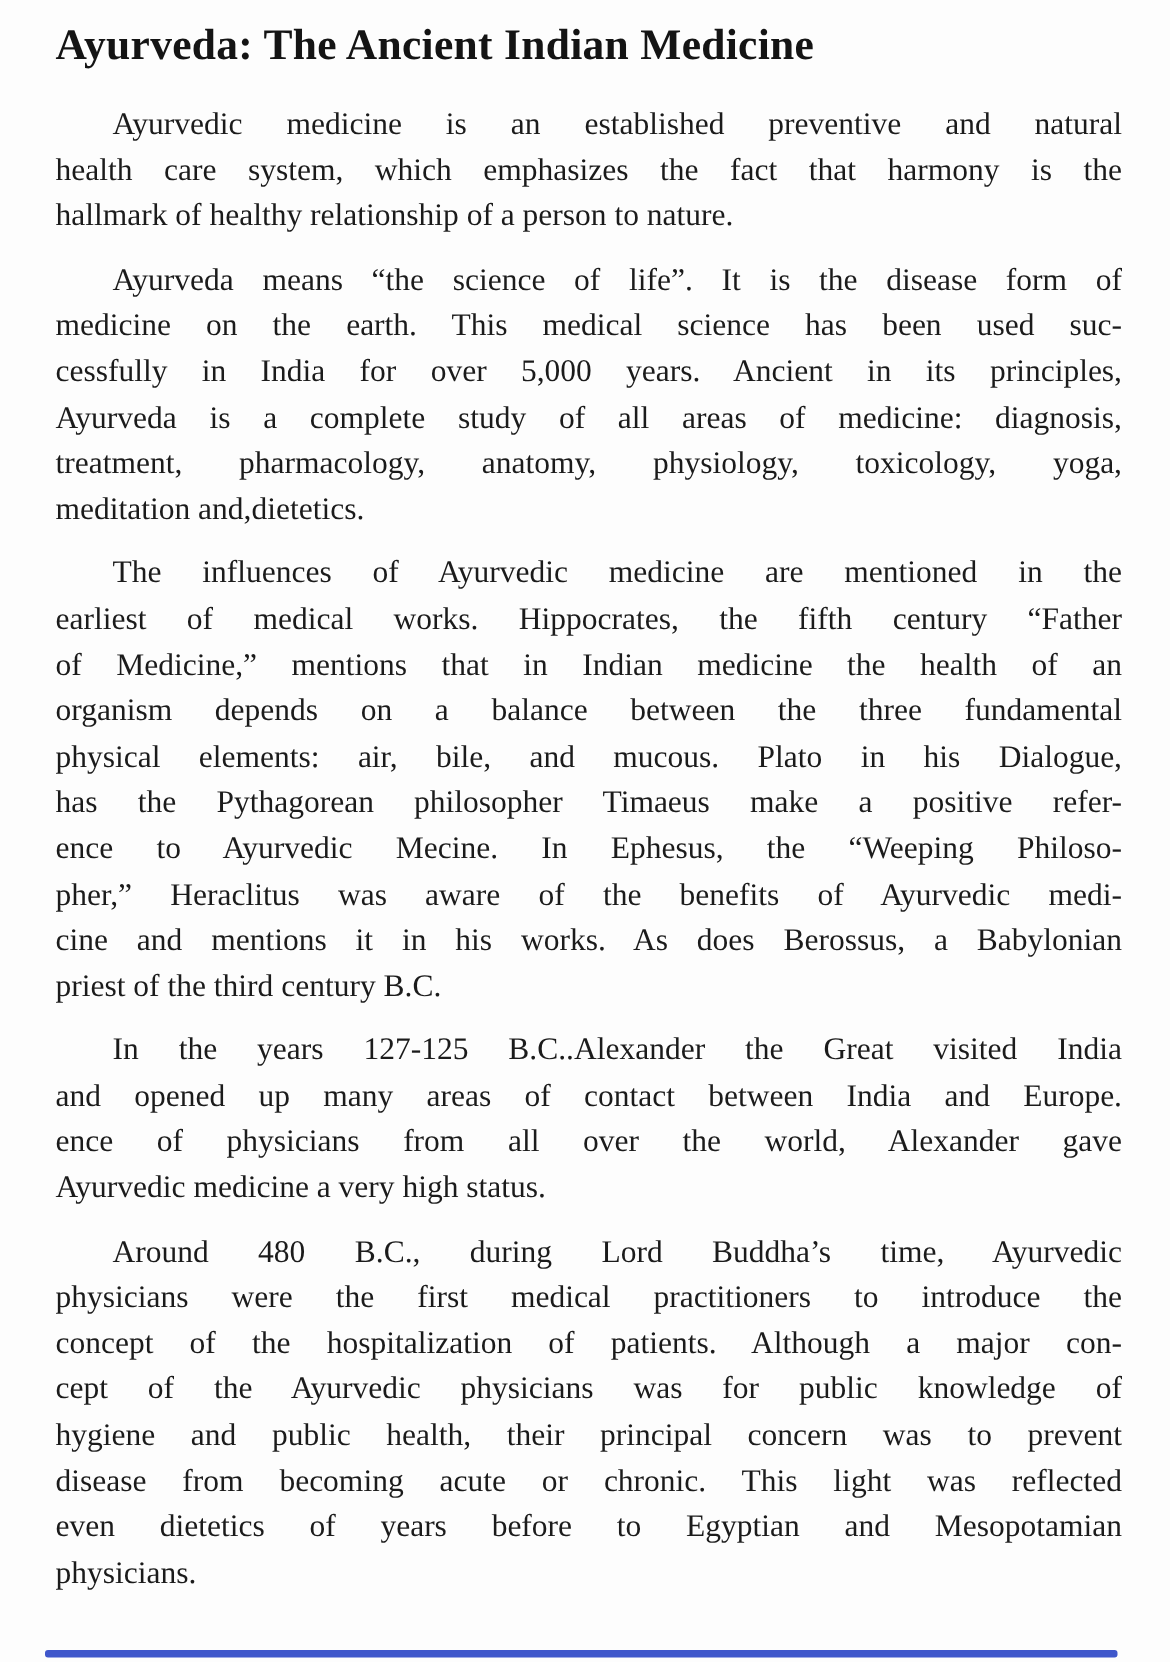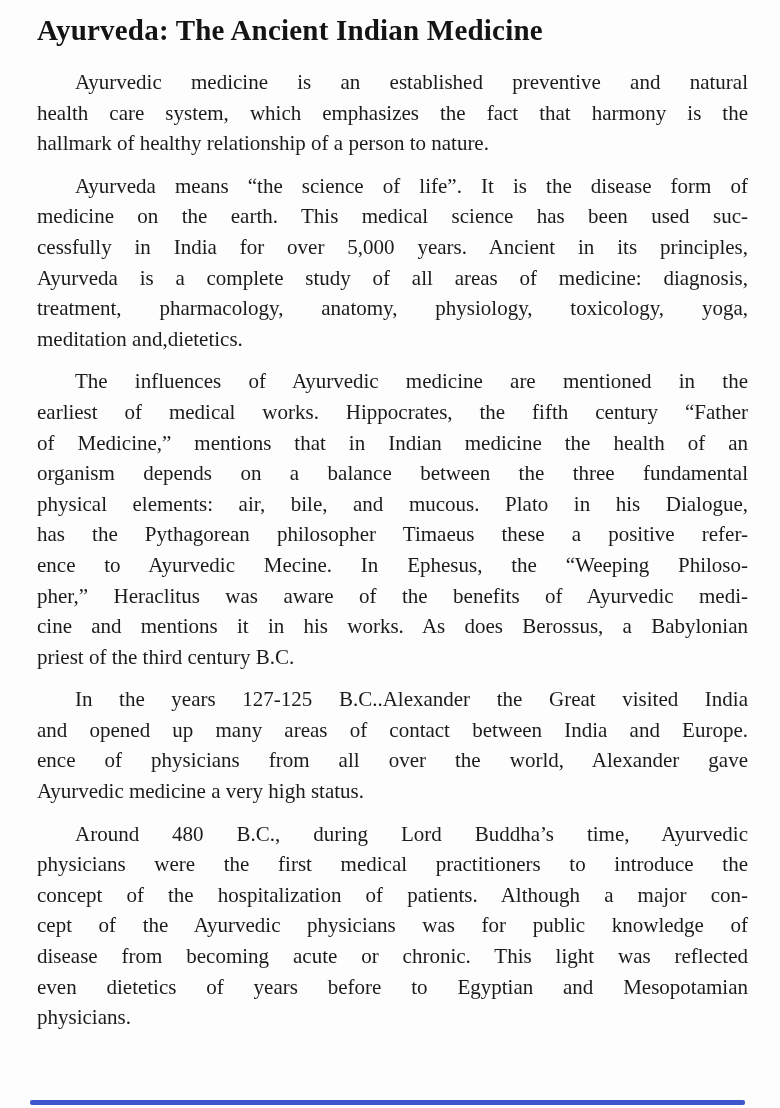--- a/index.html
+++ b/index.html
@@ -82,36 +82,37 @@
         <div class="line">Ayurveda is a complete study of all areas of medicine: diagnosis,</div>
         <div class="line">treatment, pharmacology, anatomy, physiology, toxicology, yoga,</div>
         <div class="line last">meditation and,dietetics.</div>
       </div>
       <div class="para">
         <div class="line first">The influences of Ayurvedic medicine are mentioned in the</div>
         <div class="line">earliest of medical works. Hippocrates, the fifth century “Father</div>
         <div class="line">of Medicine,” mentions that in Indian medicine the health of an</div>
         <div class="line">organism depends on a balance between the three fundamental</div>
         <div class="line">physical elements: air, bile, and mucous. Plato in his Dialogue,</div>
-        <div class="line">has the Pythagorean philosopher Timaeus these a positive refer-</div>
+        <div class="line">has the Pythagorean philosopher Timaeus make a positive refer-</div>
         <div class="line">ence to Ayurvedic Mecine. In Ephesus, the “Weeping Philoso-</div>
         <div class="line">pher,” Heraclitus was aware of the benefits of Ayurvedic medi-</div>
         <div class="line">cine and mentions it in his works. As does Berossus, a Babylonian</div>
         <div class="line last">priest of the third century B.C.</div>
       </div>
       <div class="para">
         <div class="line first">In the years 127-125 B.C..Alexander the Great visited India</div>
         <div class="line">and opened up many areas of contact between India and Europe.</div>
         <div class="line">ence of physicians from all over the world, Alexander gave</div>
         <div class="line last">Ayurvedic medicine a very high status.</div>
       </div>
       <div class="para">
         <div class="line first">Around 480 B.C., during Lord Buddha’s time, Ayurvedic</div>
         <div class="line">physicians were the first medical practitioners to introduce the</div>
         <div class="line">concept of the hospitalization of patients. Although a major con-</div>
         <div class="line">cept of the Ayurvedic physicians was for public knowledge of</div>
+        <div class="line">hygiene and public health, their principal concern was to prevent</div>
         <div class="line">disease from becoming acute or chronic. This light was reflected</div>
         <div class="line">even dietetics of years before to Egyptian and Mesopotamian</div>
         <div class="line last">physicians.</div>
       </div>
     </div>
   <div class="bottom-bar" style="background: rgb(63, 87, 203);"></div>
 </div>
 
 </body></html>

